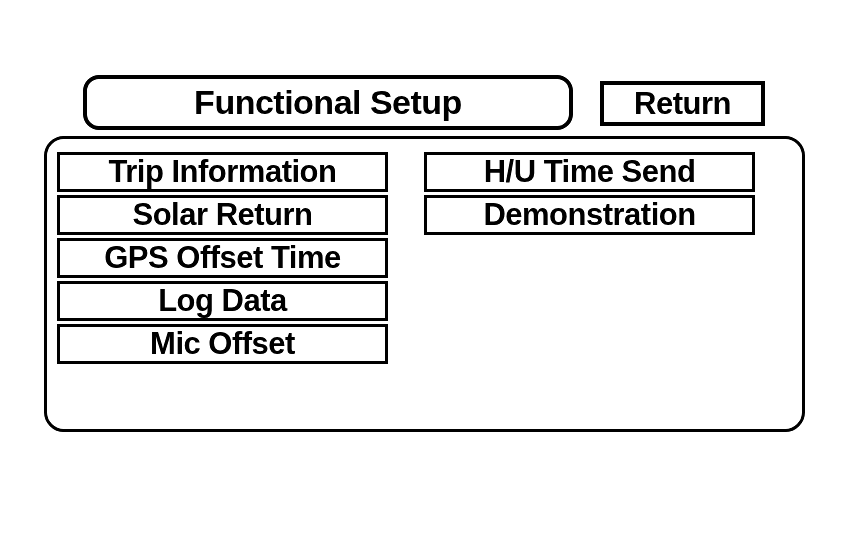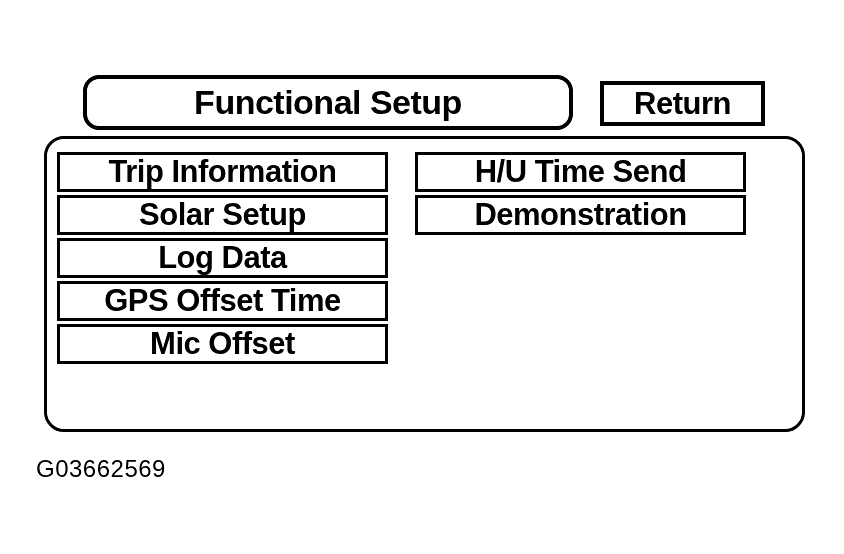--- a/index.html
+++ b/index.html
@@ -70,21 +70,21 @@
   }
 
   .col {
     position: absolute;
     display: flex;
     flex-direction: column;
     gap: 3px;
     width: 331px;
   }
   .col-left  { left: 57px;  top: 152px; }
-  .col-right { left: 415px; top: 152px; }
+  .col-right { left: 424px; top: 152px; }
 
   .menu-btn {
     height: 40px;
     box-sizing: border-box;
     border: 3px solid #000;
     background: #fff;
     display: flex;
     align-items: center;
     justify-content: center;
     font-size: 31px;
@@ -112,26 +112,25 @@
 <div class="canvas">
 
   <div class="title-box">Functional Setup</div>
 
   <button class="return-btn">Return</button>
 
   <div class="panel"></div>
 
   <div class="col col-left">
     <button class="menu-btn">Trip Information</button>
-    <button class="menu-btn">Solar Setup</button>
+    <button class="menu-btn">Solar Return</button>
+    <button class="menu-btn">GPS Offset Time</button>
     <button class="menu-btn">Log Data</button>
-    <button class="menu-btn">GPS Offset Time</button>
     <button class="menu-btn">Mic Offset</button>
   </div>
 
   <div class="col col-right">
     <button class="menu-btn">H/U Time Send</button>
     <button class="menu-btn">Demonstration</button>
   </div>
 
-  <div class="figure-id">G03662569</div>
 
 </div>
 
 </body></html>

